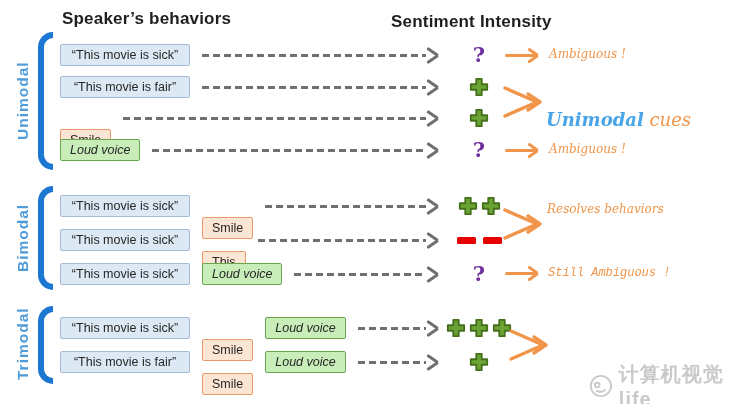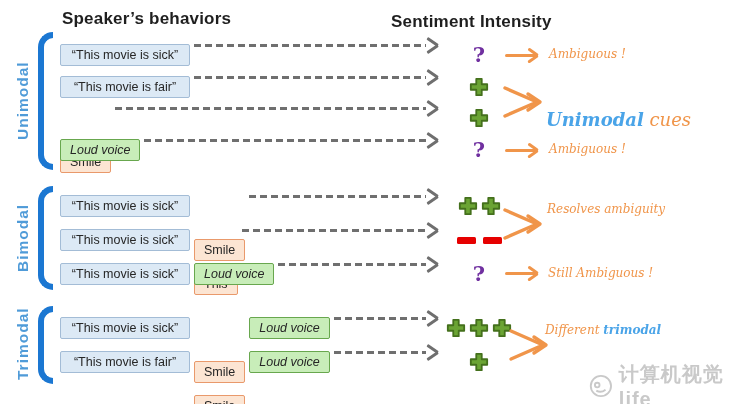--- a/index.html
+++ b/index.html
@@ -20,21 +20,21 @@
   .bracket{
     position:absolute;left:38px;width:15px;box-sizing:border-box;
     border:6px solid var(--bracket-blue);border-right:none;
     border-radius:15px 0 0 15px;
   }
   .glabel-1{top:32px;height:138px;} .bracket-1{top:32px;height:138px;}
   .glabel-2{top:186px;height:104px;} .bracket-2{top:186px;height:104px;}
   .glabel-3{top:301px;height:86px;} .bracket-3{top:306px;height:78px;}
 
   
-  .row{position:absolute;left:60px;width:380px;height:22px;display:flex;align-items:flex-start;gap:4px;}
+  .row{position:absolute;left:60px;width:380px;height:22px;display:flex;align-items:center;gap:12px;}
   .box{
     box-sizing:border-box;height:22px;line-height:19px;border-radius:2px;
     font-size:12.5px;color:#262626;padding:1px 9px 0 9px;white-space:nowrap;border:1.5px solid;
   }
   .box.speech{width:130px;text-align:center;background:var(--speech-fill);border-color:var(--speech-border);padding:1px 2px 0 2px;}
   .box.visual{background:var(--visual-fill);border-color:var(--visual-border);margin-top:44px;}
   .box.acoustic{background:var(--acoustic-fill);border-color:var(--acoustic-border);font-style:italic;}
 
   
   .dash{
@@ -73,21 +73,21 @@
   .ann-text{
     position:absolute;font-family:"DejaVu Serif",serif;font-style:italic;
     font-size:12px;line-height:21px;white-space:nowrap;font-weight:500;
   }
   .ann-text .ann-orange{color:var(--accent-orange);}
   .ann-text .ann-blue{color:var(--accent-blue);font-weight:bold;}
   .at-1{left:549px;top:44px;} 
   .at-2{left:546px;top:89px;font-size:18px;margin-top:20px;}
   .at-3{left:549px;top:139px;}
   .at-4{left:547px;top:199px;}
-  .at-5{left:548px;top:263px;}
+  .at-5{left:548px;top:263px;font-family:Liberation Mono, monospace;}
   .at-6{left:545px;top:320px;}
 
   
   .watermark{position:absolute;left:588px;top:361px;display:flex;align-items:center;gap:5px;z-index:5;}
   .wm-text{font-size:20px;font-weight:bold;color:var(--watermark-gray);letter-spacing:1px;font-family:"Liberation Sans",sans-serif;}
 </style>
 </head>
 <body>
 
 <div class="canvas">
@@ -221,27 +221,26 @@
   <div class="ann-text at-1">
       <div><span class="ann-orange">Ambiguous !</span></div>
     </div>
   <div class="ann-text at-2">
       <div><span class="ann-blue">Unimodal</span><span class="ann-orange"> cues</span></div>
     </div>
   <div class="ann-text at-3">
       <div><span class="ann-orange">Ambiguous !</span></div>
     </div>
   <div class="ann-text at-4">
-      <div><span class="ann-orange">Resolves ambiguity</span></div>
+      <div><span class="ann-orange">Resolves behaviors</span></div>
     </div>
   <div class="ann-text at-5">
       <div><span class="ann-orange">Still Ambiguous !</span></div>
     </div>
   <div class="ann-text at-6">
-      <div><span class="ann-orange">Different </span><span class="ann-blue">trimodal</span></div>
     </div>
 
   <div class="watermark">
     <svg width="28" height="28" viewBox="0 0 28 28">
       <g style="stroke:var(--watermark-gray)" stroke-width="2" fill="none">
         <circle cx="14" cy="14" r="11"></circle>
         <circle cx="10" cy="13" r="2.5"></circle>
         <path d="M9,19 q5,3 10,-1"></path>
       </g>
     </svg>

